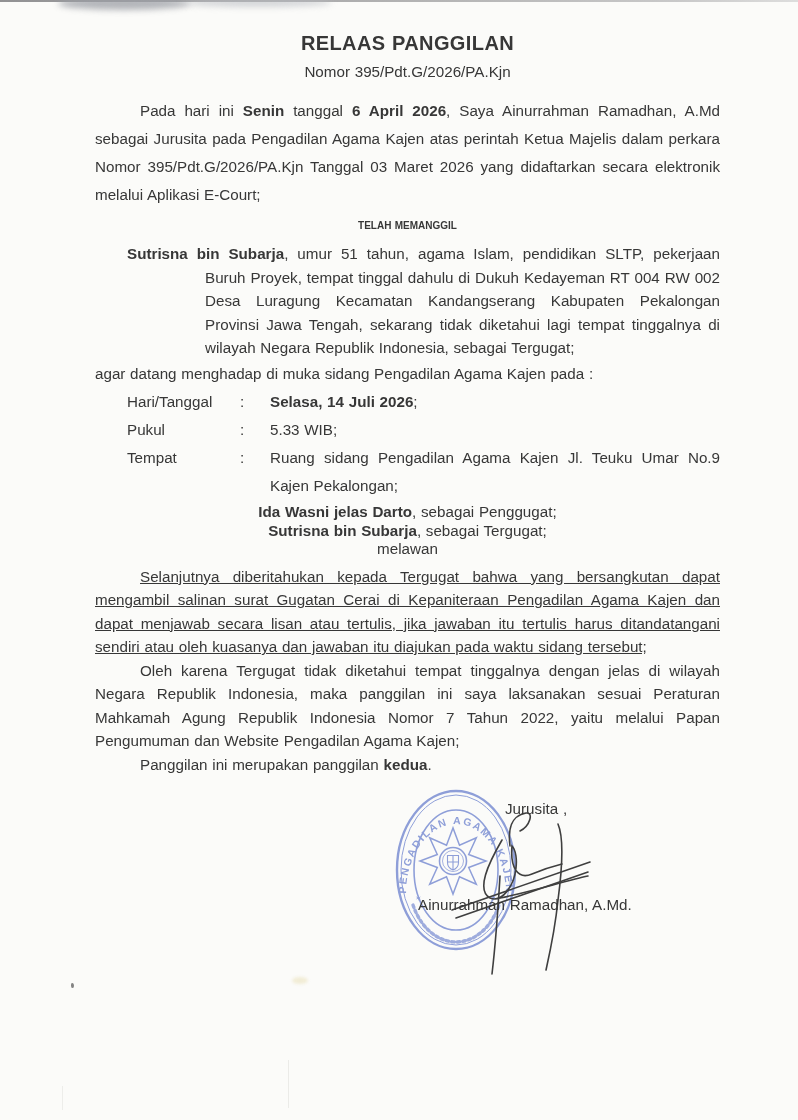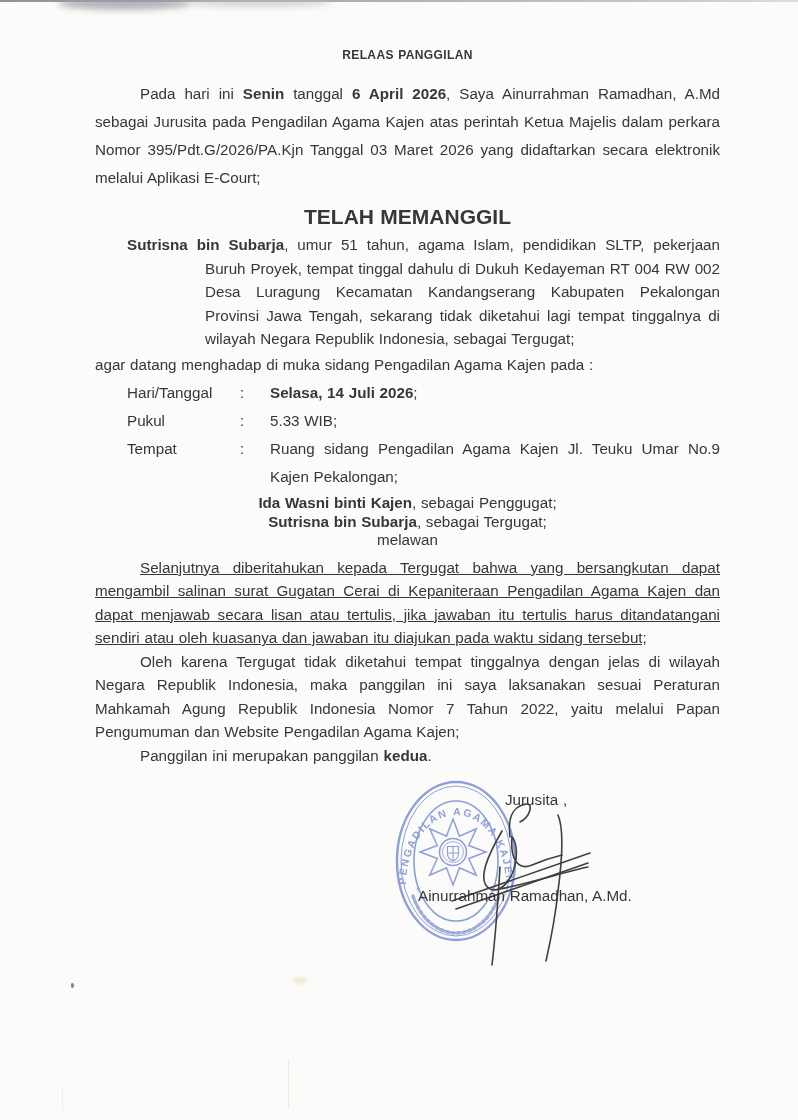--- a/index.html
+++ b/index.html
@@ -26,28 +26,28 @@
   .scan-smudge-yellow{position:absolute;left:292px;top:977px;width:16px;height:7px;border-radius:50%;
     background:#efe9cd;filter:blur(1.5px);opacity:.8;}
   .scan-vline1{position:absolute;left:288px;top:1060px;width:1px;height:48px;background:#ebebe8;}
   .scan-vline2{position:absolute;left:62px;top:1086px;width:1px;height:24px;background:#ededea;}
 
   .content{
     position:absolute;left:0;top:0;width:798px;box-sizing:border-box;
     padding:0 78px 0 95px;
     font-size:15.2px;line-height:28px;word-spacing:0.5px;
   }
-  .doc-title{margin-top:44px;text-align:center;font-size:12px;font-weight:bold;
+  .doc-title{margin-top:32px;text-align:center;font-size:20px;font-weight:bold;
     letter-spacing:.4px;line-height:22px;}
   .doc-number{margin-top:7px;text-align:center;line-height:22px;}
   p{margin:0;}
   .just{text-align:justify;}
   .indent{text-indent:45px;}
   .p-open{margin-top:14px;}
-  .heading-center{margin-top:14px;text-align:center;font-weight:bold;font-size:21px;line-height:22px;}
+  .heading-center{margin-top:6px;text-align:center;font-weight:bold;font-size:10px;line-height:22px;}
   .p-defendant{margin-top:5px;line-height:23.5px;padding-left:78px;text-indent:-78px;margin-left:32px;}
   .line-attend{margin-top:2px;line-height:23.5px;}
   .schedule{margin-top:3px;margin-left:32px;}
   .srow{display:flex;line-height:28px;}
   .srow .lbl{width:113px;flex:none;}
   .srow .col{width:30px;flex:none;}
   .srow .val{flex:1;}
   .line-untuk{line-height:24px;}
   .parties{text-align:center;line-height:18.5px;margin-top:3px;}
   .p-close{margin-top:6px;line-height:23.5px;text-decoration:underline;}
@@ -70,20 +70,21 @@
   <div class="scan-blob1"></div>
   <div class="scan-blob2"></div>
   <div class="scan-speck"></div>
   <div class="scan-smudge-yellow"></div>
   <div class="scan-vline1"></div>
   <div class="scan-vline2"></div>
 
   <div class="content">
 
     <div class="doc-title">RELAAS PANGGILAN</div>
+    <div class="doc-number">Nomor 395/Pdt.G/2026/PA.Kjn</div>
 
     <p class="just indent p-open"><span>Pada hari ini </span><b>Senin</b><span> tanggal </span><b>6 April 2026</b><span>, Saya Ainurrahman Ramadhan, A.Md sebagai Jurusita  pada Pengadilan Agama Kajen atas perintah Ketua Majelis dalam perkara Nomor 395/Pdt.G/2026/PA.Kjn Tanggal 03 Maret 2026 yang didaftarkan secara elektronik melalui Aplikasi E-Court;</span></p>
 
     <div class="heading-center">TELAH MEMANGGIL</div>
 
     <p class="just p-defendant"><b>Sutrisna bin Subarja</b><span>, umur  51 tahun, agama Islam, pendidikan SLTP, pekerjaan Buruh Proyek, tempat tinggal dahulu di  Dukuh Kedayeman RT 004 RW 002 Desa Luragung Kecamatan Kandangserang Kabupaten Pekalongan Provinsi Jawa Tengah, sekarang tidak diketahui lagi tempat tinggalnya di wilayah Negara Republik Indonesia, sebagai Tergugat;</span></p>
 
     <p class="line-attend">agar datang menghadap di muka sidang Pengadilan Agama Kajen pada :</p>
 
     <div class="schedule">
@@ -99,21 +100,21 @@
       </div>
       <div class="srow">
         <span class="lbl">Tempat</span>
           <span class="col">:</span>
           <span class="val just">Ruang sidang Pengadilan Agama Kajen Jl. Teuku Umar No.9 Kajen Pekalongan;</span>
       </div>
     </div>
 
 
     <div class="parties">
-      <div><b>Ida Wasni binti Kajen</b><span>, sebagai Penggugat;</span></div>
+      <div><b>Ida Wasni jelas Darto</b><span>, sebagai Penggugat;</span></div>
       <div><b>Sutrisna bin Subarja</b><span>, sebagai Tergugat;</span></div>
       <div>melawan</div>
     </div>
 
     <p class="just indent p-close">Selanjutnya diberitahukan kepada Tergugat bahwa yang bersangkutan dapat mengambil salinan surat Gugatan Cerai di Kepaniteraan Pengadilan Agama Kajen dan dapat menjawab secara lisan atau tertulis, jika jawaban itu tertulis harus ditandatangani sendiri atau oleh kuasanya dan jawaban itu diajukan pada waktu sidang tersebut;</p>
 
     <p class="just indent p-close2">Oleh karena Tergugat tidak diketahui tempat tinggalnya dengan jelas di wilayah Negara Republik Indonesia, maka panggilan ini saya laksanakan sesuai Peraturan Mahkamah Agung Republik Indonesia Nomor 7 Tahun 2022, yaitu melalui Papan Pengumuman dan Website Pengadilan Agama Kajen;</p>
 
     <p class="indent p-last"><span>Panggilan ini merupakan panggilan </span><b>kedua</b><span>.</span></p>
 

